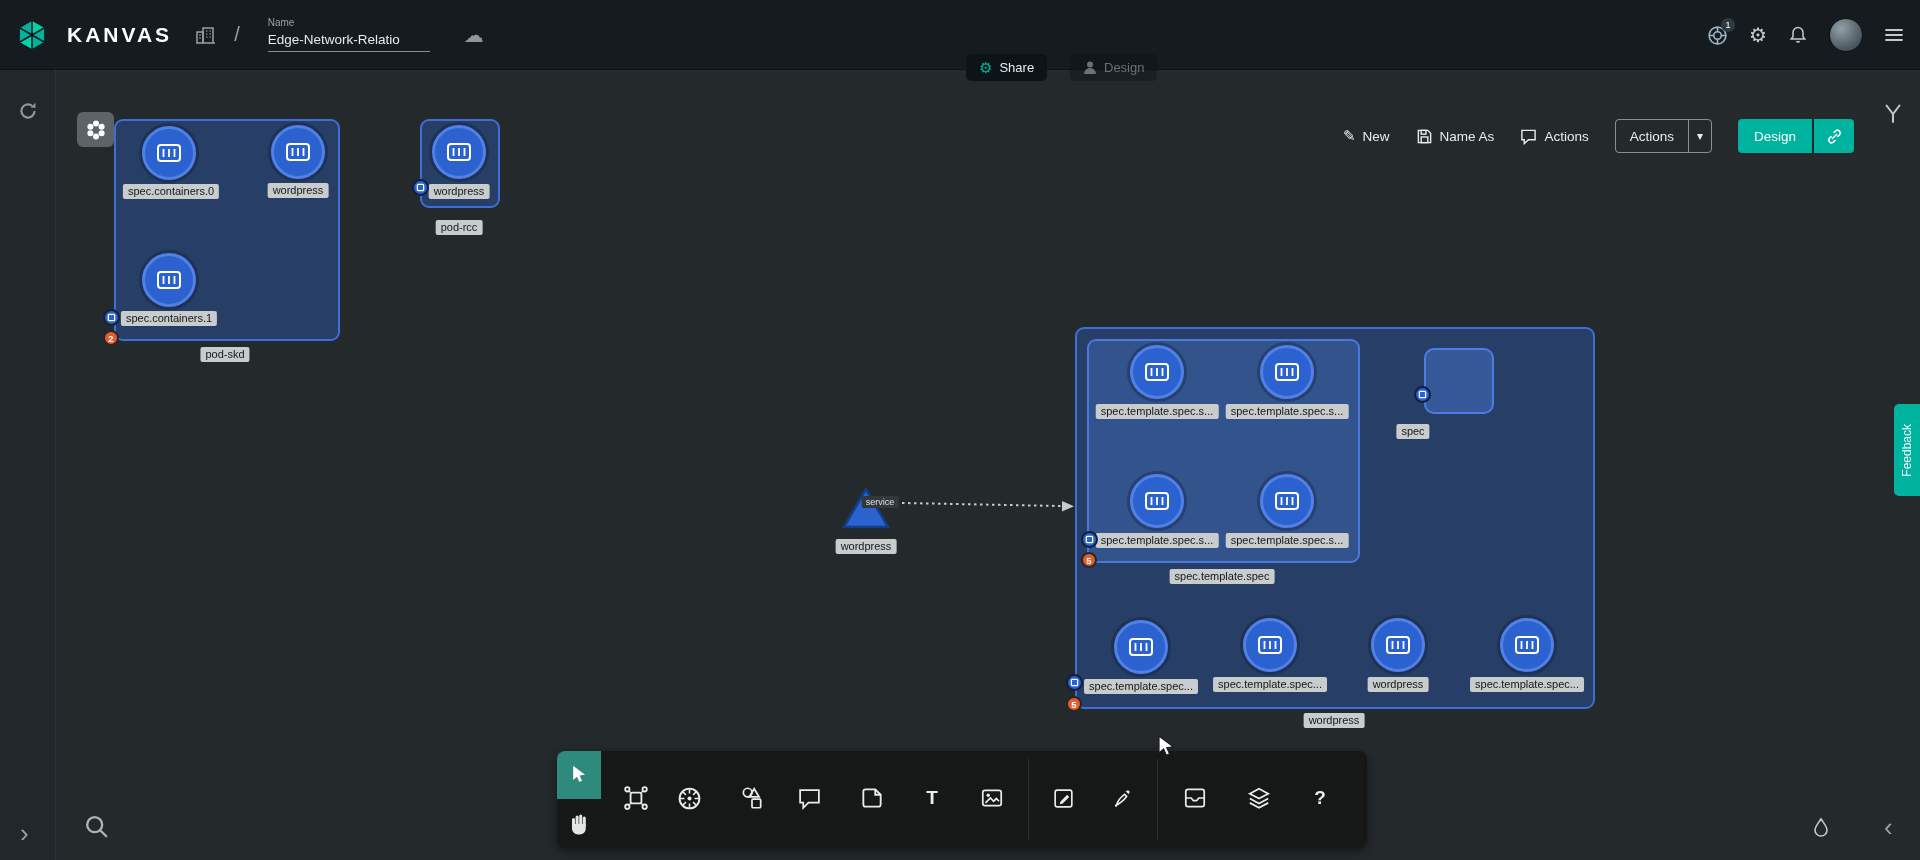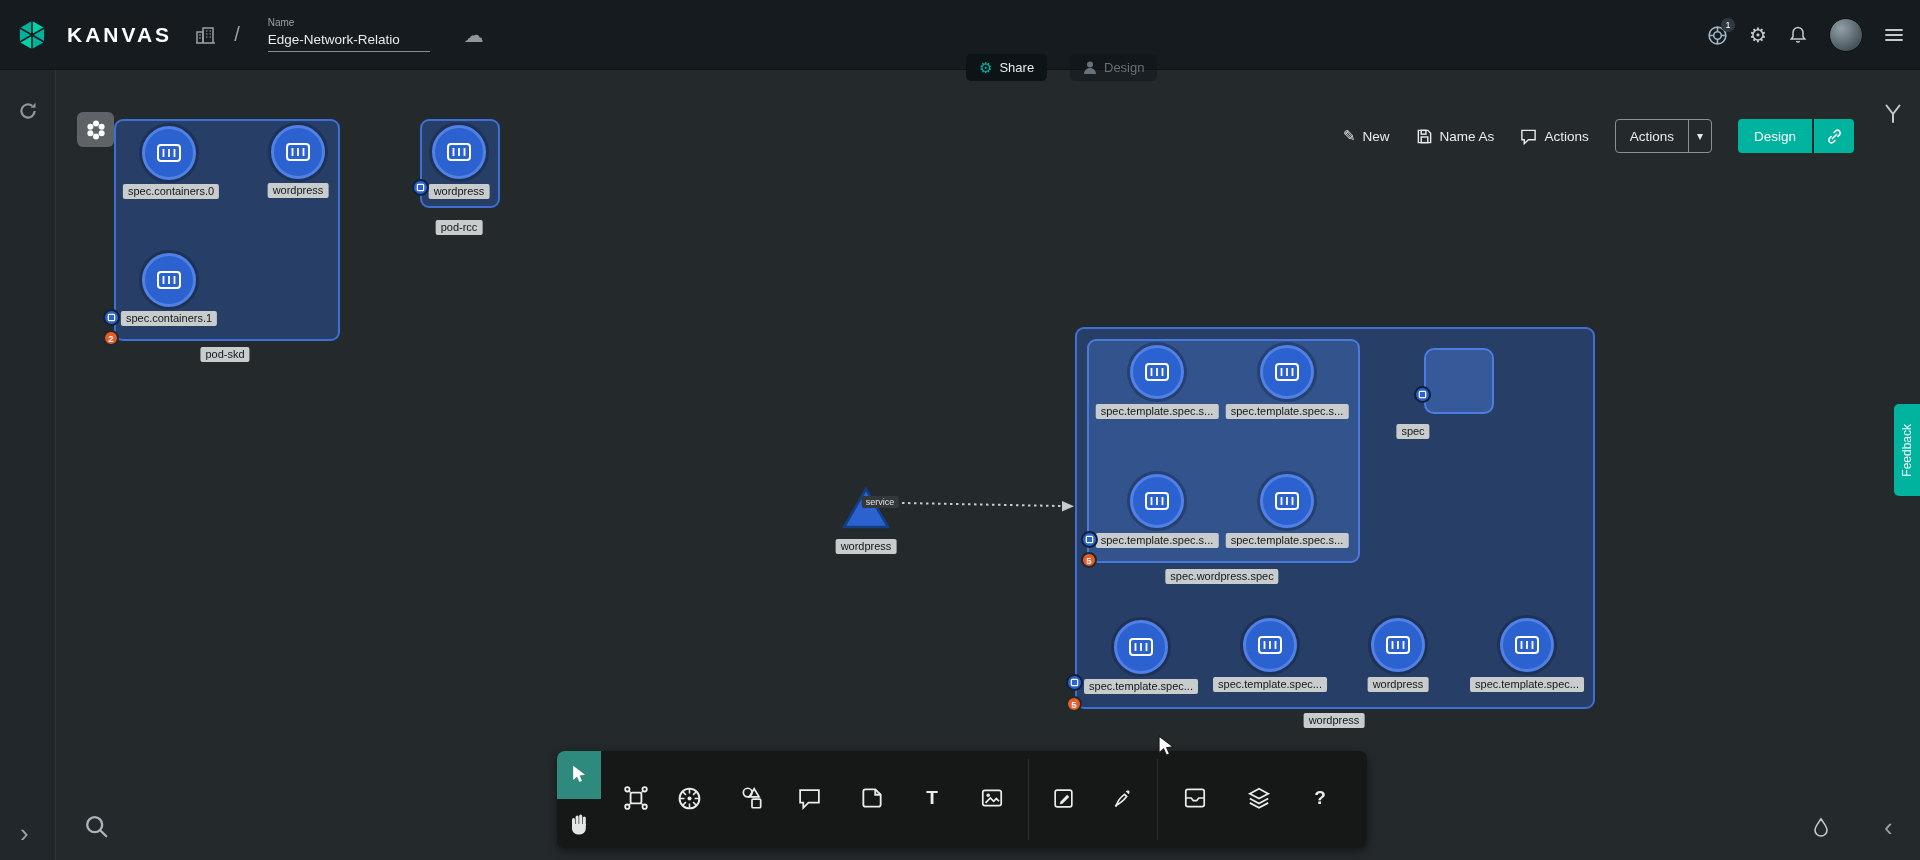--- a/index.html
+++ b/index.html
@@ -351,21 +351,21 @@
     </svg>
   </div>
   <div class="chip" style="left:1287px;top:533px">spec.template.spec.s...</div>
 
   <span class="badge-b" style="left:1081px;top:531px">
     <svg width="9" height="9" viewBox="0 0 10 10">
         <rect x="1.5" y="1.5" width="7" height="7" rx="1" fill="none" stroke="#fff" stroke-width="1.4"></rect>
       </svg>
   </span>
   <span class="badge-o" style="left:1081px;top:552px">5</span>
-  <div class="chip" style="left:1222px;top:569px">spec.wordpress.spec</div>
+  <div class="chip" style="left:1222px;top:569px">spec.template.spec</div>
 
   <div class="spec-node"></div>
   <span class="badge-b" style="left:1414px;top:386px">
     <svg width="9" height="9" viewBox="0 0 10 10">
         <rect x="1.5" y="1.5" width="7" height="7" rx="1" fill="none" stroke="#fff" stroke-width="1.4"></rect>
       </svg>
   </span>
   <div class="chip" style="left:1413px;top:424px">spec</div>
 
   <div class="node" style="left:1114px;top:620px">

